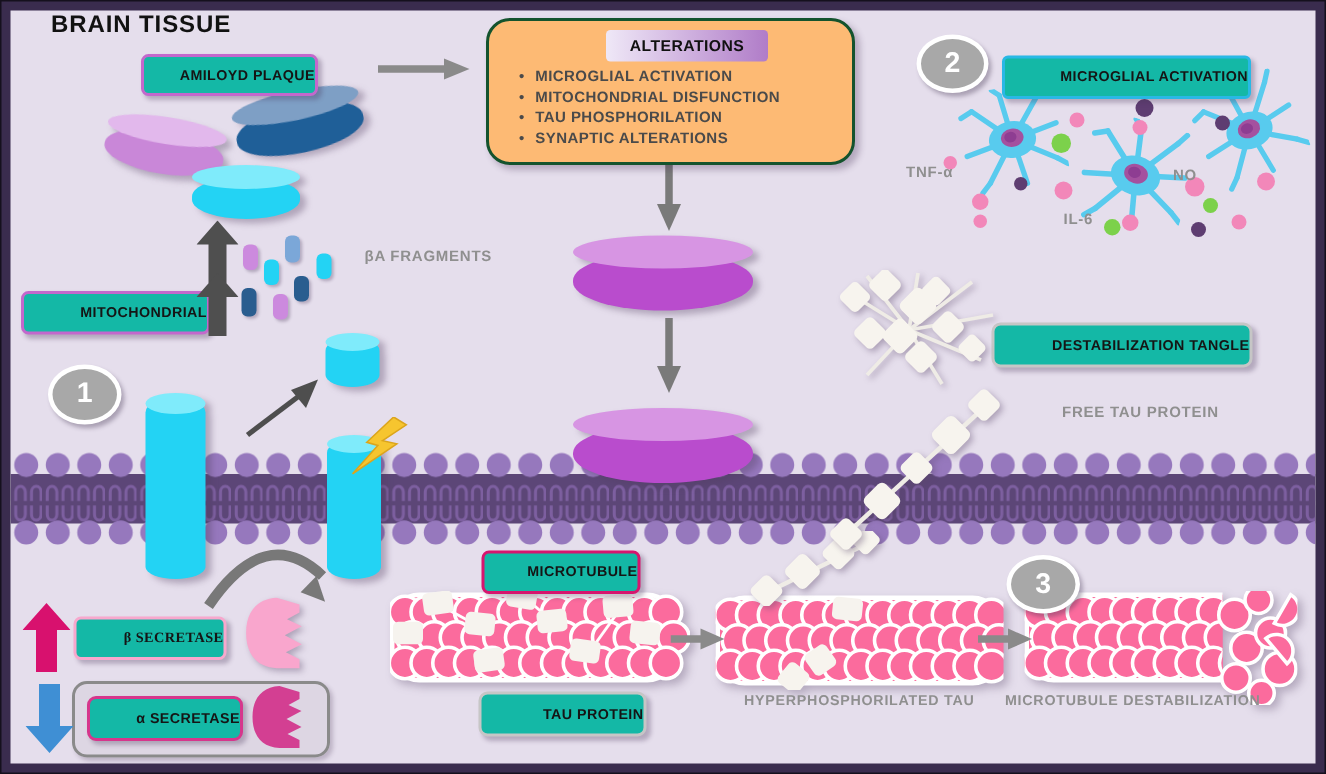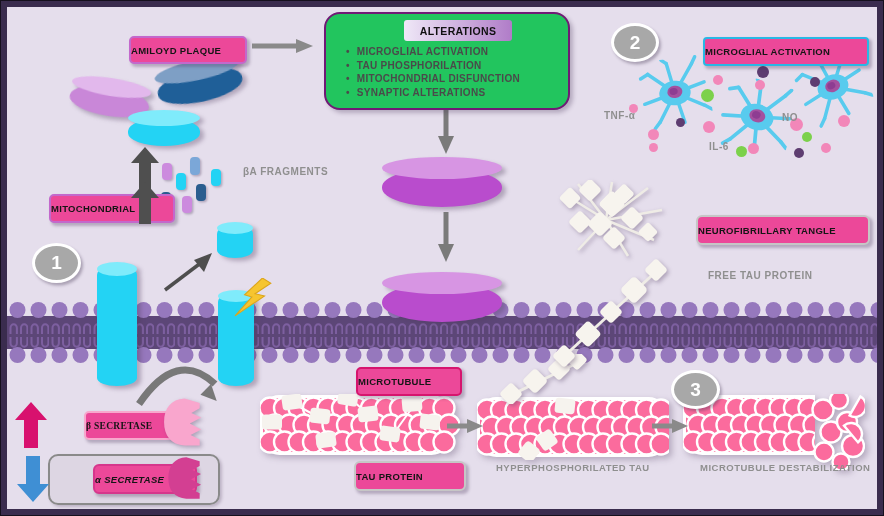--- a/index.html
+++ b/index.html
@@ -1,35 +1,35 @@
 <!DOCTYPE html>
 <html><head>
 <meta charset="utf-8">
 <style>
   html,body{margin:0;padding:0;background:#cfc8d8;}
   .stage{position:relative;width:884px;height:516px;background:#e5deec;overflow:hidden;
          font-family:"Liberation Sans",sans-serif;}
   .frame{position:absolute;inset:0;border:7px solid #3a2c4e;outline:2px solid #15101d;outline-offset:-1px;z-index:50;pointer-events:none;}
   .abs{position:absolute;}
   .title{position:absolute;left:34px;top:8px;font-size:16px;font-weight:bold;color:#111;letter-spacing:.6px;z-index:6;}
-  .box{position:absolute;background:#ec4899;display:flex;align-items:center;justify-content:flex-start;
+  .box{position:absolute;background:#14b8a6;display:flex;align-items:center;justify-content:flex-end;
        font-weight:bold;color:#151515;box-shadow:2.5px 2.5px 3px rgba(70,50,85,.30);
-       z-index:6;letter-spacing:.3px;text-align:center;margin-left:35px;}
+       z-index:6;letter-spacing:.3px;text-align:center;}
   .b-purple{border:2px solid #c368cc;border-radius:5px;font-size:9.5px;}
   .b-cyan{border:2.5px solid #29b8e5;border-radius:4px;font-size:9.5px;}
   .b-magenta{border:2.5px solid #d6156e;border-radius:5px;font-size:9.5px;}
   .b-pinklight{border:2px solid #f7a8cd;border-radius:5px;font-size:9.5px;font-family:Liberation Serif, serif;}
   .b-gray{border:2px solid #c6c6c6;border-radius:6px;font-size:9.5px;}
-  .b-alpha{border:2px solid #d6368c;border-radius:6px;font-size:9.5px;font-style:italic;}
+  .b-alpha{border:2px solid #d6368c;border-radius:6px;font-size:9.5px;}
   .cap-text{position:absolute;color:#8f8f8f;font-size:10px;font-weight:bold;letter-spacing:.5px;z-index:6;white-space:nowrap;text-align:center;}
   .numcircle{position:absolute;background:#a8a8a8;border:3px solid #fff;border-radius:50%;
              color:#fff;font-weight:bold;font-size:19px;display:flex;align-items:center;justify-content:center;
              box-shadow:2px 2.5px 3px rgba(60,45,75,.35);z-index:7;}
-  .alt-box{position:absolute;left:324px;top:12px;width:242px;height:94px;background:#22c55e;
-           border:2px solid #701a75;border-radius:16px;box-shadow:3px 3px 4px rgba(70,50,85,.30);z-index:6;}
+  .alt-box{position:absolute;left:324px;top:12px;width:242px;height:94px;background:#fdba74;
+           border:2px solid #14532d;border-radius:16px;box-shadow:3px 3px 4px rgba(70,50,85,.30);z-index:6;}
   .alt-head{position:absolute;left:78px;top:6px;width:108px;height:21px;border-radius:3px;
             background:linear-gradient(90deg,#efe8f7 0%,#b07cc8 100%);
             display:flex;align-items:center;justify-content:center;font-weight:bold;font-size:10.5px;color:#111;letter-spacing:.3px;}
   .alt-list{position:absolute;left:20px;top:31px;margin:0;padding:0;list-style:none;}
   .alt-list li{font-size:10px;color:#4a4a4a;letter-spacing:.3px;line-height:13.5px;font-weight:bold;}
   .alt-list li::before{content:"\2022";margin-right:7px;color:#4a4a4a;}
   .cyl{position:absolute;filter:drop-shadow(4px 3px 2px rgba(80,60,95,.35));}
   .cyl .tube{position:absolute;left:0;right:0;bottom:0;}
   .cyl .cap{position:absolute;left:0;right:0;top:0;border-radius:50%;}
   .dot{position:absolute;border-radius:50%;z-index:5;}
@@ -103,20 +103,21 @@
         <path d="M3.5,33 v-6 a3.2,3.8 0 0 1 6.4,0 v6" fill="none" stroke="#7d5fa0" stroke-width="2"></path>
         <path d="M14,33 v-6 a3.2,3.8 0 0 1 6.4,0 v6" fill="none" stroke="#7d5fa0" stroke-width="2"></path>
         <path d="M3.5,36 v6 a3.2,3.8 0 0 0 6.4,0 v-6" fill="none" stroke="#7d5fa0" stroke-width="2"></path>
         <path d="M14,36 v6 a3.2,3.8 0 0 0 6.4,0 v-6" fill="none" stroke="#7d5fa0" stroke-width="2"></path>
       </pattern>
     </defs>
     <rect x="0" y="15" width="870" height="33" fill="#5c4677"></rect>
     <rect x="0" y="0" width="870" height="63" fill="url(#memp)"></rect>
   </svg>
 
+  <div class="title">BRAIN TISSUE</div>
 
   <div class="box b-purple" style="left:94px;top:36px;width:114px;height:24px;">
     <span>AMILOYD PLAQUE</span>
   </div>
   <div class="cyl" style="left:70px;top:78px;width:80px;height:38px;transform:rotate(9deg);z-index:2">
     <div class="tube" style="top:9px;background:#c987d8;border-radius:40px/14px;"></div>
     <div class="cap" style="height:18px;background:#e2b8ec;"></div>
   </div>
   <div class="cyl" style="left:156px;top:60px;width:86px;height:42px;transform:rotate(-12deg);z-index:2">
     <div class="tube" style="top:10px;background:#1f5f98;border-radius:43px/15px;"></div>
@@ -129,22 +130,22 @@
 
   <svg class="abs" style="left:250px;top:38px" width="64" height="16">
     <line x1="2" y1="8" x2="48" y2="8" stroke="#8a8a8a" stroke-width="5"></line>
     <polygon points="46,1 63,8 46,15" fill="#8a8a8a"></polygon>
   </svg>
 
   <div class="alt-box">
     <div class="alt-head">ALTERATIONS</div>
     <ul class="alt-list">
       <li>MICROGLIAL ACTIVATION</li>
+      <li>MITOCHONDRIAL DISFUNCTION</li>
       <li>TAU PHOSPHORILATION</li>
-      <li>MITOCHONDRIAL DISFUNCTION</li>
       <li>SYNAPTIC ALTERATIONS</li>
     </ul>
   </div>
 
   <svg class="abs" style="left:437px;top:106px" width="18" height="48">
     <line x1="9" y1="0" x2="9" y2="32" stroke="#7a7a7a" stroke-width="5"></line>
     <polygon points="1,30 9,48 17,30" fill="#7a7a7a"></polygon>
   </svg>
   <div class="cyl" style="left:382px;top:157px;width:120px;height:50px;z-index:2">
     <div class="tube" style="top:11px;background:#b94ccd;border-radius:60px/19px;"></div>
@@ -327,21 +328,21 @@
         <circle cx="156" cy="6" r="9"></circle>
         <circle cx="148" cy="38" r="10.5"></circle>
       <circle cx="164" cy="28" r="10"></circle>
         <circle cx="170" cy="52" r="11"></circle>
         <circle cx="141" cy="58" r="9.5"></circle>
       <circle cx="158" cy="68" r="8.5"></circle>
       <path d="M0,-11 a11,11 0 0 1 0,22 z" transform="translate(172,12) rotate(30)"></path>
       <path d="M0,-11 a11,11 0 0 1 0,22 z" transform="translate(168,40) rotate(-40)"></path>
     </g>
   </svg>
-  <div class="cap-text" style="left:700px;top:462px;font-size:9.5px">MICROTUBULE DESTABILIZATION</div>
+  <div class="cap-text" style="left:670px;top:462px;font-size:9.5px">MICROTUBULE DESTABILIZATION</div>
 
   <svg class="chain" style="left:548px;top:258px" width="128" height="112">
     <line x1="12" y1="102" x2="112" y2="10" stroke="#efece6" stroke-width="3"></line>
     <use href="#diam" transform="translate(16,98)"></use>
     <use href="#diam" transform="translate(40,76) scale(1.15)"></use>
     <use href="#diam" transform="translate(63,54)"></use>
     <use href="#diam" transform="translate(86,32) scale(1.2)"></use>
     <use href="#diam" transform="translate(108,12)"></use>
   </svg>
 
@@ -360,18 +361,18 @@
     <use href="#diam" transform="translate(34,10)"></use>
     <use href="#diam" transform="translate(56,24) scale(1.15)"></use>
     <use href="#diam" transform="translate(44,44) scale(1.1)"></use>
     <use href="#diam" transform="translate(24,42)"></use>
     <use href="#diam" transform="translate(68,14) scale(0.9)"></use>
     <use href="#diam" transform="translate(76,38)"></use>
     <use href="#diam" transform="translate(58,58)"></use>
     <use href="#diam" transform="translate(92,52) scale(0.85)"></use>
   </svg>
   <div class="box b-gray" style="left:661px;top:215px;width:170px;height:26px;">
-    <span>NEUROFIBRILLARY TANGLE</span>
+    <span>DESTABILIZATION TANGLE</span>
   </div>
   <div class="cap-text" style="left:708px;top:270px">FREE TAU PROTEIN</div>
 
   <div class="frame"></div>
 </div>
 
 </body></html>

